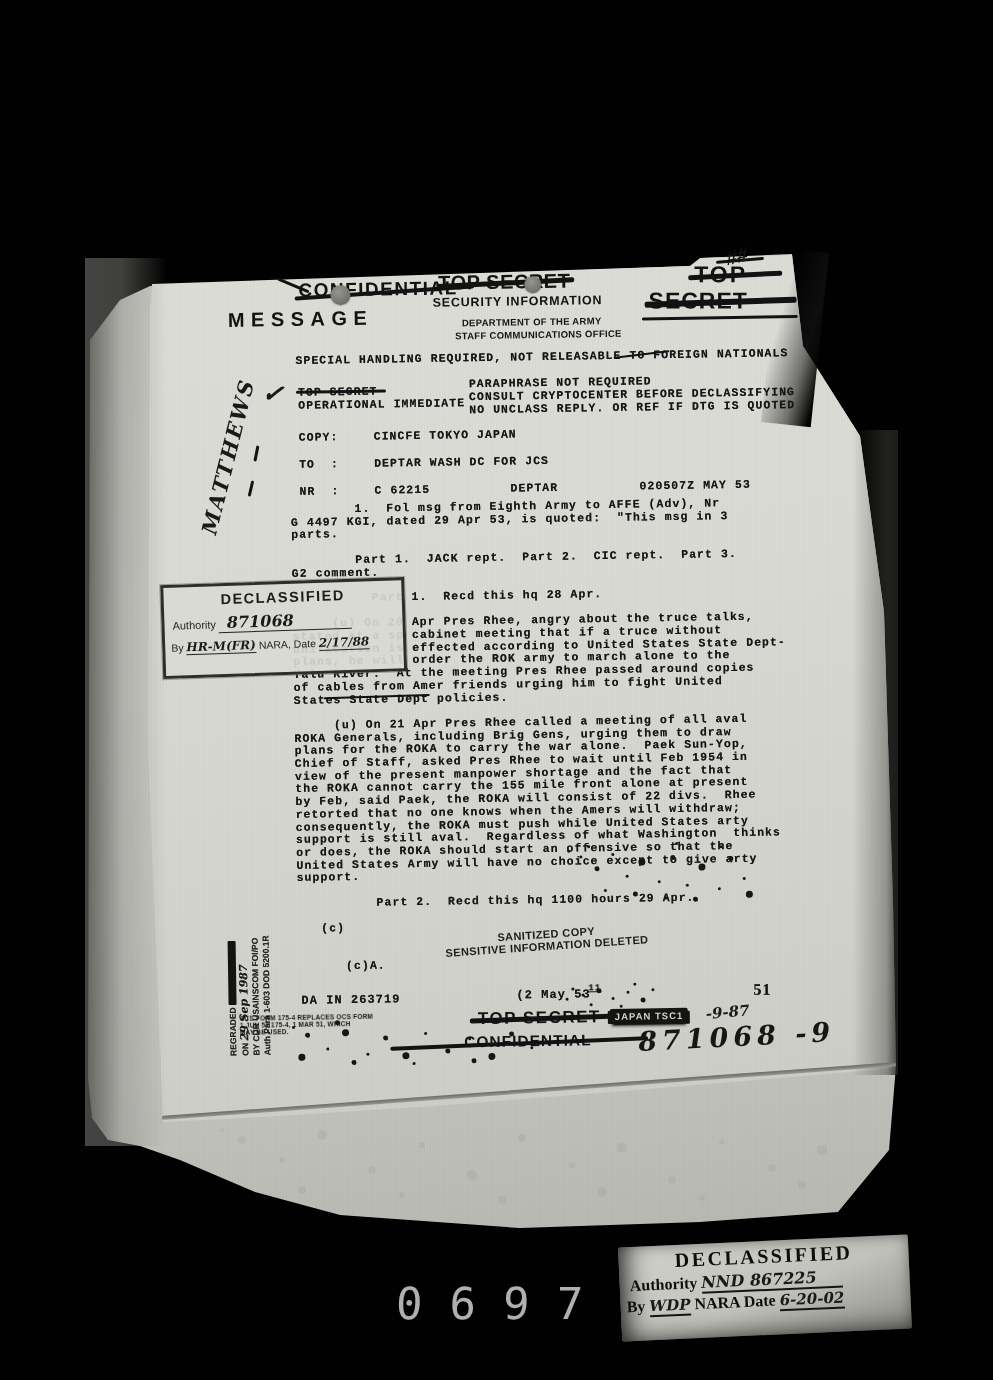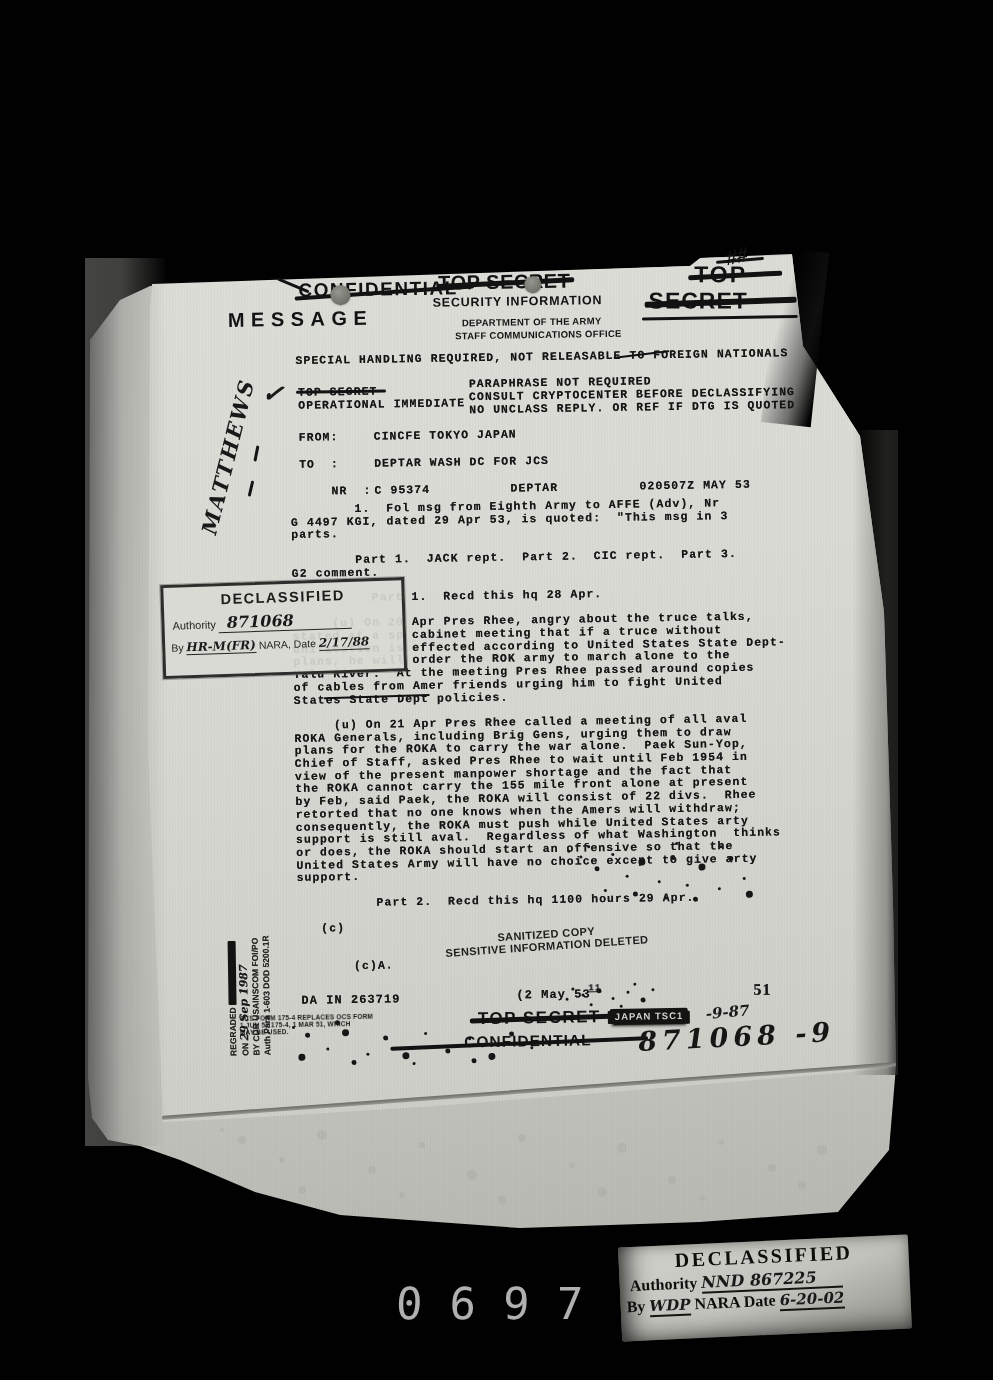--- a/index.html
+++ b/index.html
@@ -108,26 +108,26 @@
     <div class="t" style="left:136px;top:133px;">OPERATIONAL IMMEDIATE</div>
     <div class="t" style="left:307px;top:114px;">PARAPHRASE NOT REQUIRED</div>
     <div class="t" style="left:307px;top:127px;">CONSULT CRYPTOCENTER BEFORE DECLASSIFYING</div>
     <div class="t" style="left:307px;top:140px;">NO UNCLASS REPLY. OR REF IF DTG IS QUOTED</div>
 
     <div class="hw" style="position:absolute;left:-25px;top:177px;width:180px;text-align:center;font-size:21px;letter-spacing:2px;transform:rotate(-75deg);">MATTHEWS</div>
     <div class="hw" style="position:absolute;left:100px;top:112px;font-size:26px;transform:rotate(8deg);">✓</div>
     <div class="tick" style="left:92px;top:179px;transform:rotate(12deg);"></div>
     <div class="tick" style="left:86px;top:214px;transform:rotate(14deg);"></div>
 
-    <div class="t" style="left:136px;top:165px;">FROM:</div>
+    <div class="t" style="left:136px;top:165px;">COPY:</div>
     <div class="t" style="left:211px;top:165px;">CINCFE TOKYO JAPAN</div>
     <div class="t" style="left:136px;top:192px;">TO  :</div>
     <div class="t" style="left:211px;top:192px;">DEPTAR WASH DC FOR JCS</div>
-    <div class="t" style="left:136px;top:219px;margin-left:32px;">NR  :</div>
-    <div class="t" style="left:211px;top:219px;">C 95374</div>
+    <div class="t" style="left:136px;top:219px;">NR  :</div>
+    <div class="t" style="left:211px;top:219px;">C 62215</div>
     <div class="t" style="left:347px;top:219px;">DEPTAR</div>
     <div class="t" style="left:476px;top:219px;">020507Z MAY 53</div>
 
     <div class="t body-pre" style="left:127px;top:238px;">        1.  Fol msg from Eighth Army to AFFE (Adv), Nr
 G 4497 KGI, dated 29 Apr 53, is quoted:  "This msg in 3
 parts.
 
         Part 1.  JACK rept.  Part 2.  CIC rept.  Part 3.
 G2 comment.
 
@@ -172,21 +172,21 @@
         <span>NARA, Date</span>
         <span class="hw" style="font-size:12px;border-bottom:1.5px solid #22221f;">2/17/88</span>
       </div>
     </div>
 
     <div style="position:absolute;left:268px;top:666px;width:216px;text-align:center;transform:rotate(-3deg);
                 font-family:'Liberation Sans',sans-serif;font-weight:bold;color:#1d1d1b;">
       <div style="font-size:11px;letter-spacing:.4px;">SANITIZED COPY</div>
       <div style="font-size:11px;letter-spacing:.4px;">SENSITIVE INFORMATION DELETED</div>
     </div>
-    <div class="t" style="left:183px;top:694px;">(c)A.</div>
+    <div class="t" style="left:175px;top:694px;">(c)A.</div>
 
     <div class="vstamp" style="left:56px;top:789px;">
       <div><span>REGRADED</span>
            <span class="redact"></span></div>
       <div><span>ON</span>
            <span class="hw" style="font-size:11px;">29 Sep 1987</span></div>
       <div>BY   CDR USAINSCOM FOI/PO</div>
       <div>Auth Para 1-603 DOD 5200.1R</div>
     </div>
 

